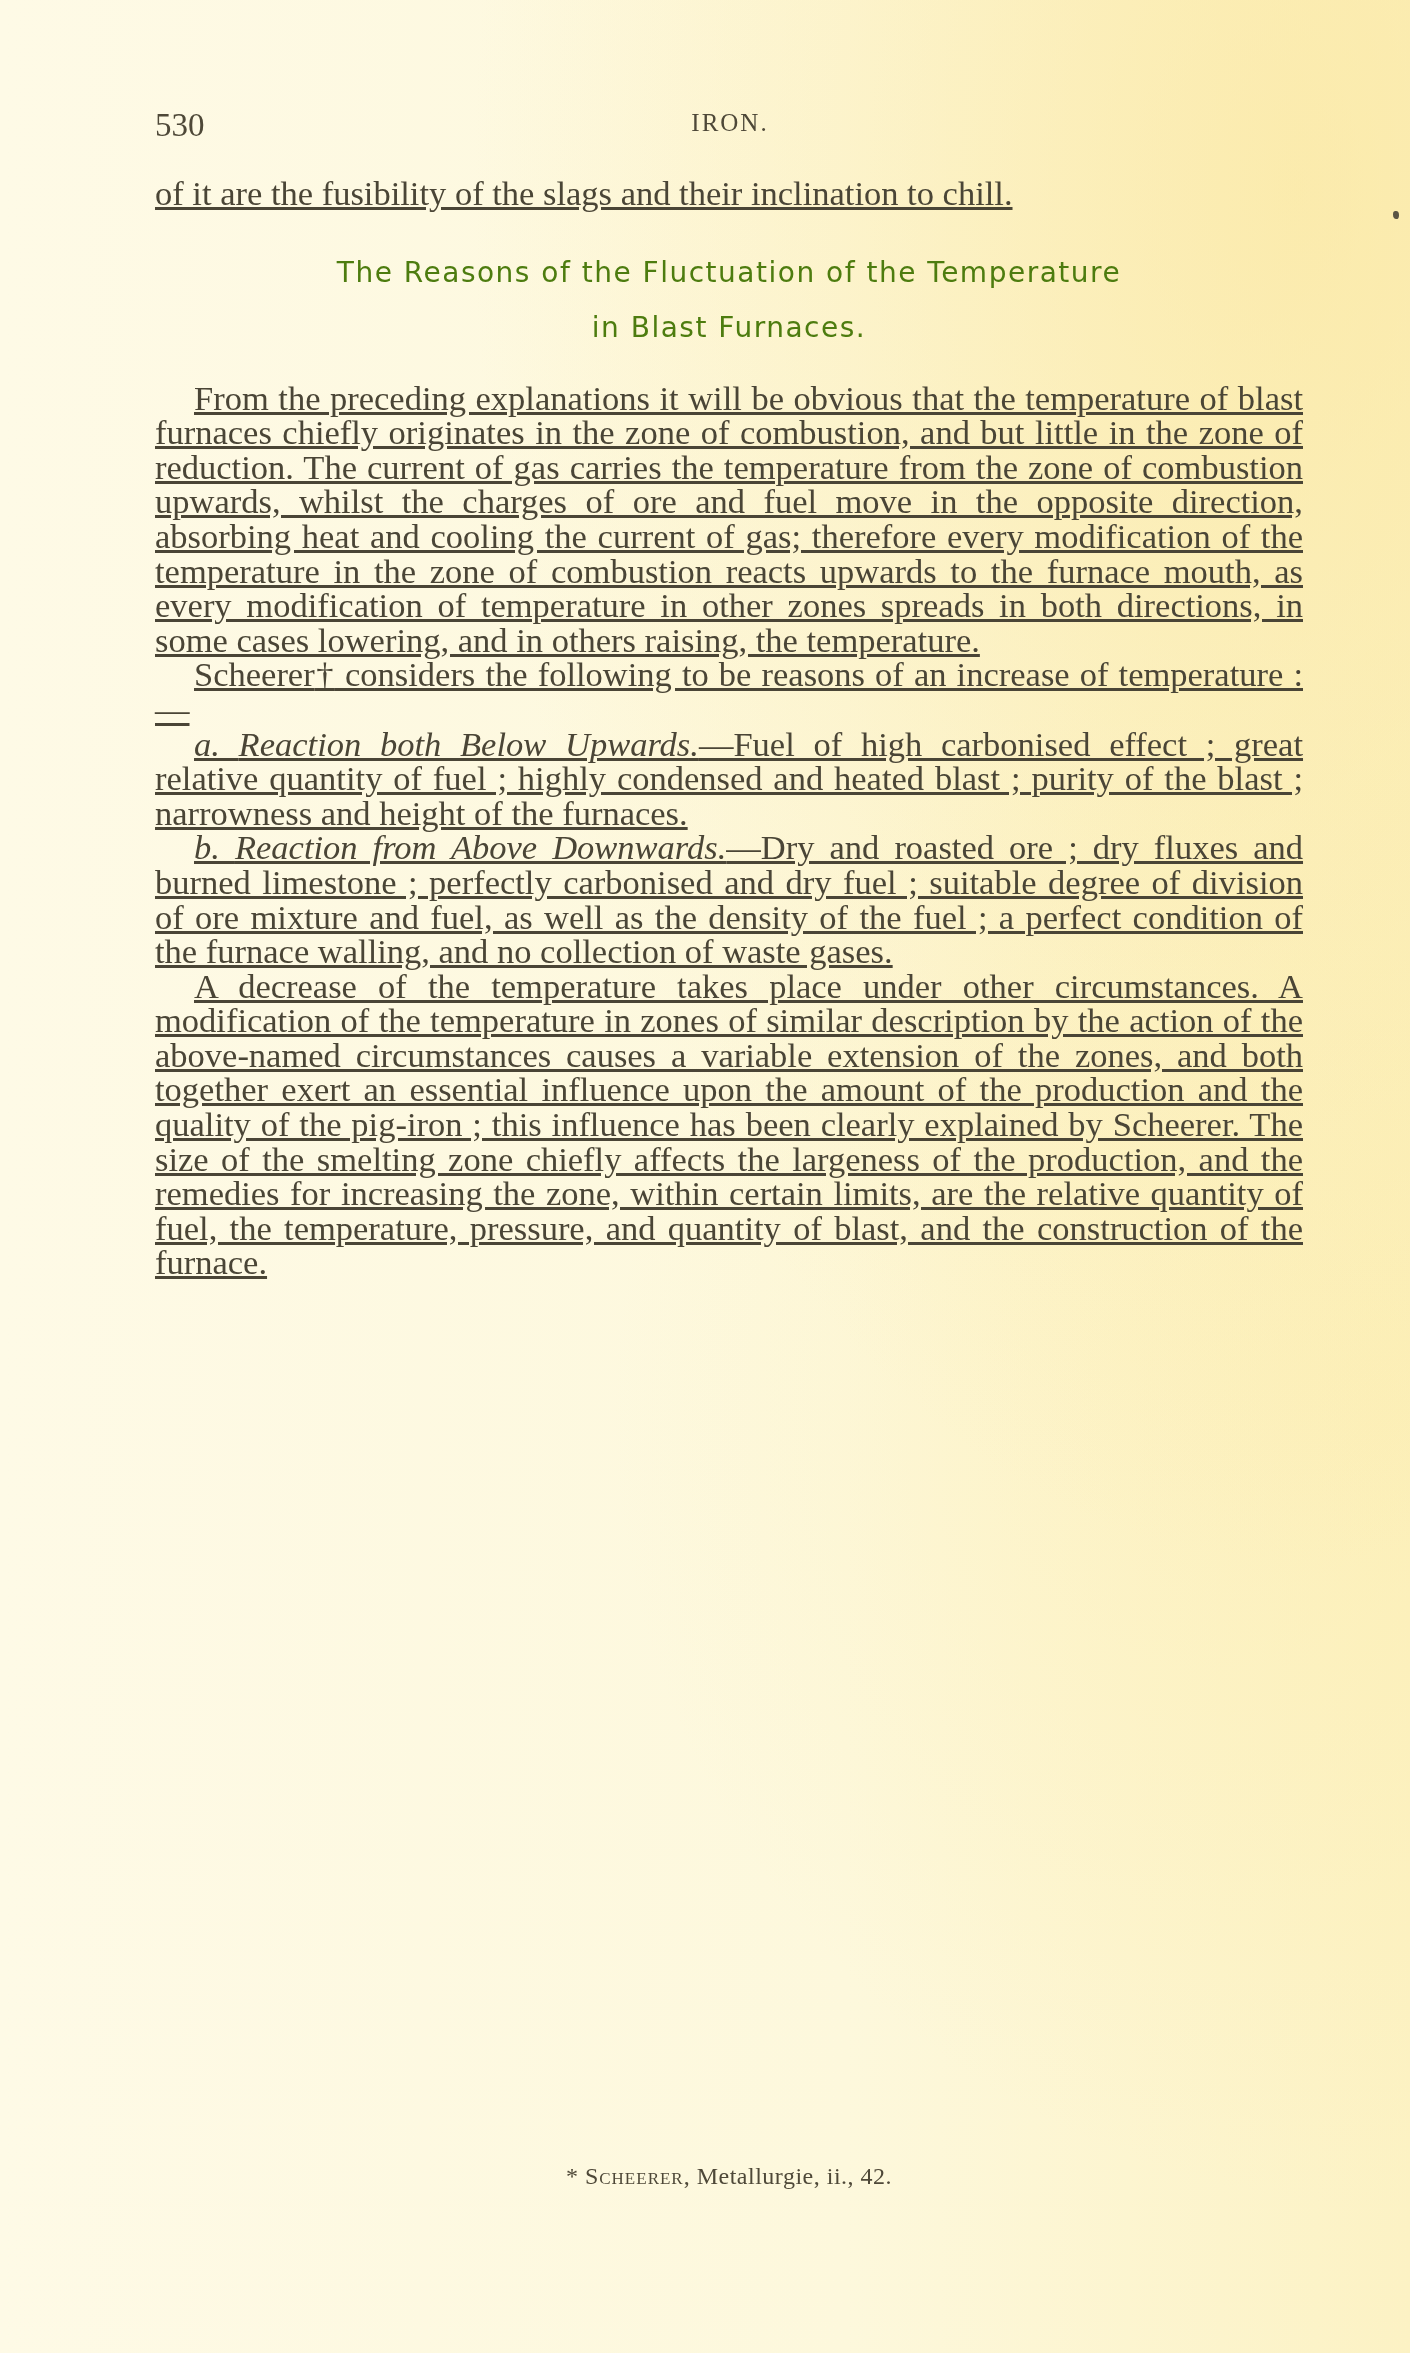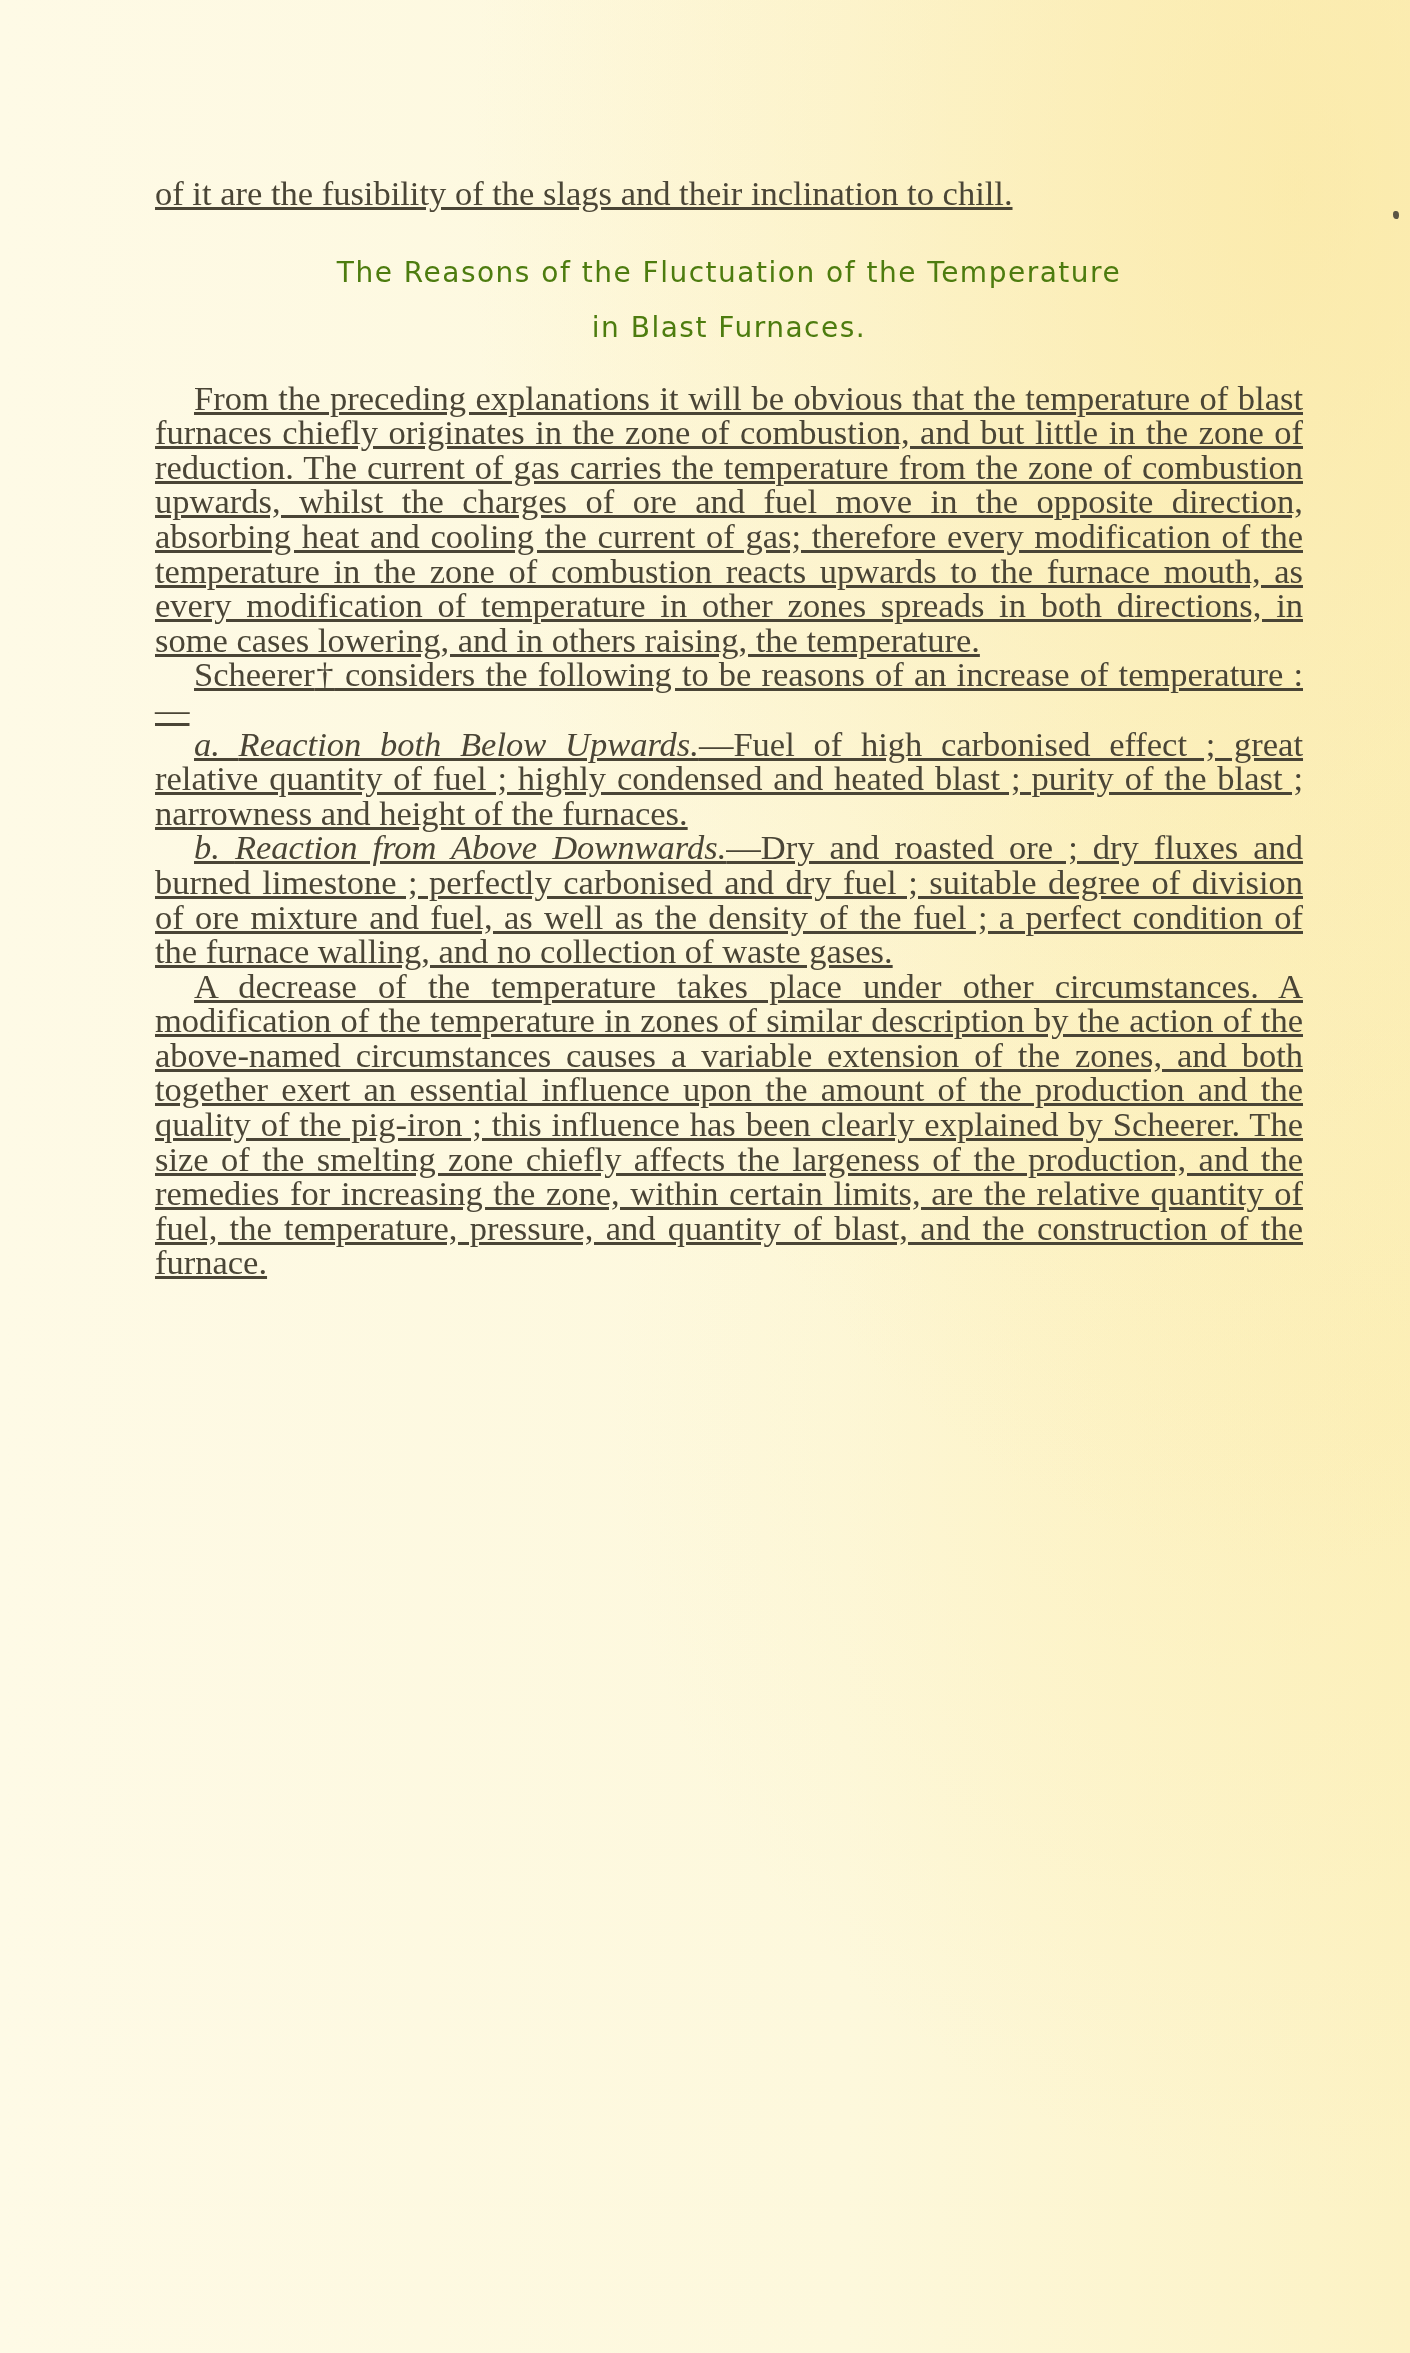--- a/index.html
+++ b/index.html
@@ -103,20 +103,24 @@
   .smallcaps {
     font-variant: small-caps;
     letter-spacing: 1px;
   }
 </style>
 </head>
 <body>
 
 <div class="page">
 
+  <div class="running-head">
+    <span class="page-number">530</span>
+    <span class="running-title">IRON.</span>
+  </div>
 
   <div class="margin-mark"></div>
 
   <div class="text-block">
     <p class="para">of it are the fusibility of the slags and their inclination to chill.</p>
 
     <div class="heading">
       <div>The Reasons of the Fluctuation of the Temperature</div>
       <div>in Blast Furnaces.</div>
     </div>
@@ -125,14 +129,18 @@
 
     <p class="para indent"><span>Scheerer</span><span>†</span><span> considers the following to be reasons of an increase of temperature :—</span></p>
 
     <p class="para indent"><span class="em">a. </span><span class="em">Reaction both Below Upwards.</span><span>—Fuel of high carbonised effect ; great relative quantity of fuel ; highly condensed and heated blast ;  purity of the blast ;  narrowness and height of the furnaces.</span></p>
 
     <p class="para indent"><span class="em">b. </span><span class="em">Reaction from Above Downwards.</span><span>—Dry and roasted ore ; dry fluxes and burned limestone ; perfectly carbonised and dry fuel ; suitable degree of division of ore mixture and fuel, as well as the density of the fuel ; a perfect condition of the furnace walling, and no collection of waste gases.</span></p>
 
     <p class="para indent">A decrease of the temperature takes place under other circumstances.  A modification of the temperature in zones of similar description by the action of the above-named circumstances causes a variable extension of the zones, and both together exert an essential influence upon the amount of the production and the quality of the pig-iron ; this influence has been clearly explained by Scheerer.  The size of the smelting zone chiefly affects the largeness of the production, and the remedies for increasing the zone, within certain limits, are the relative quantity of fuel, the temperature, pressure, and quantity of blast, and the construction of the furnace.</p>
   </div>
 
+  <div class="footnote">
+    <span>*</span>
+    <span class="smallcaps">Scheerer</span><span>, Metallurgie, ii., 42.</span>
+  </div>
 
 </div>
 
 </body></html>

